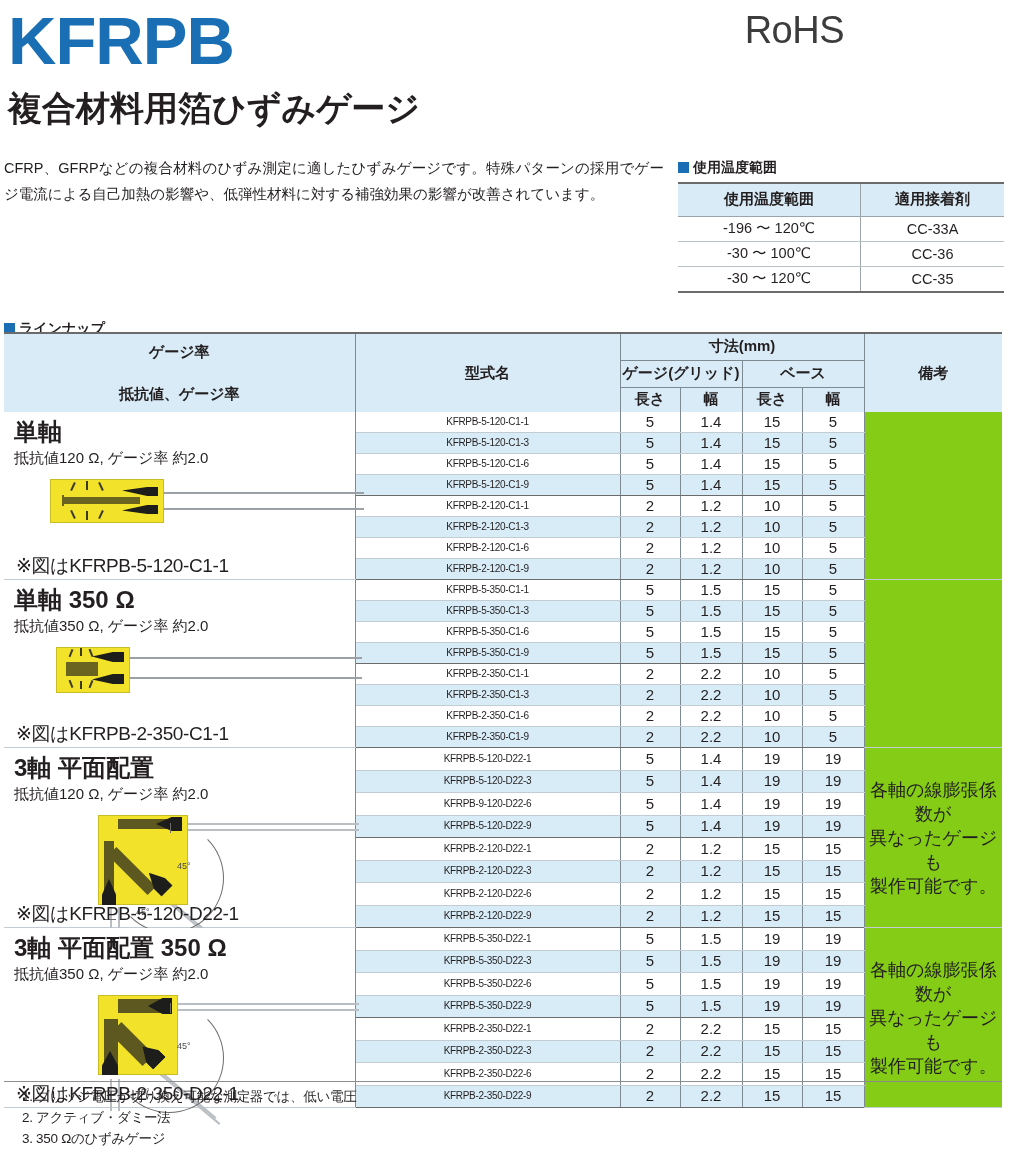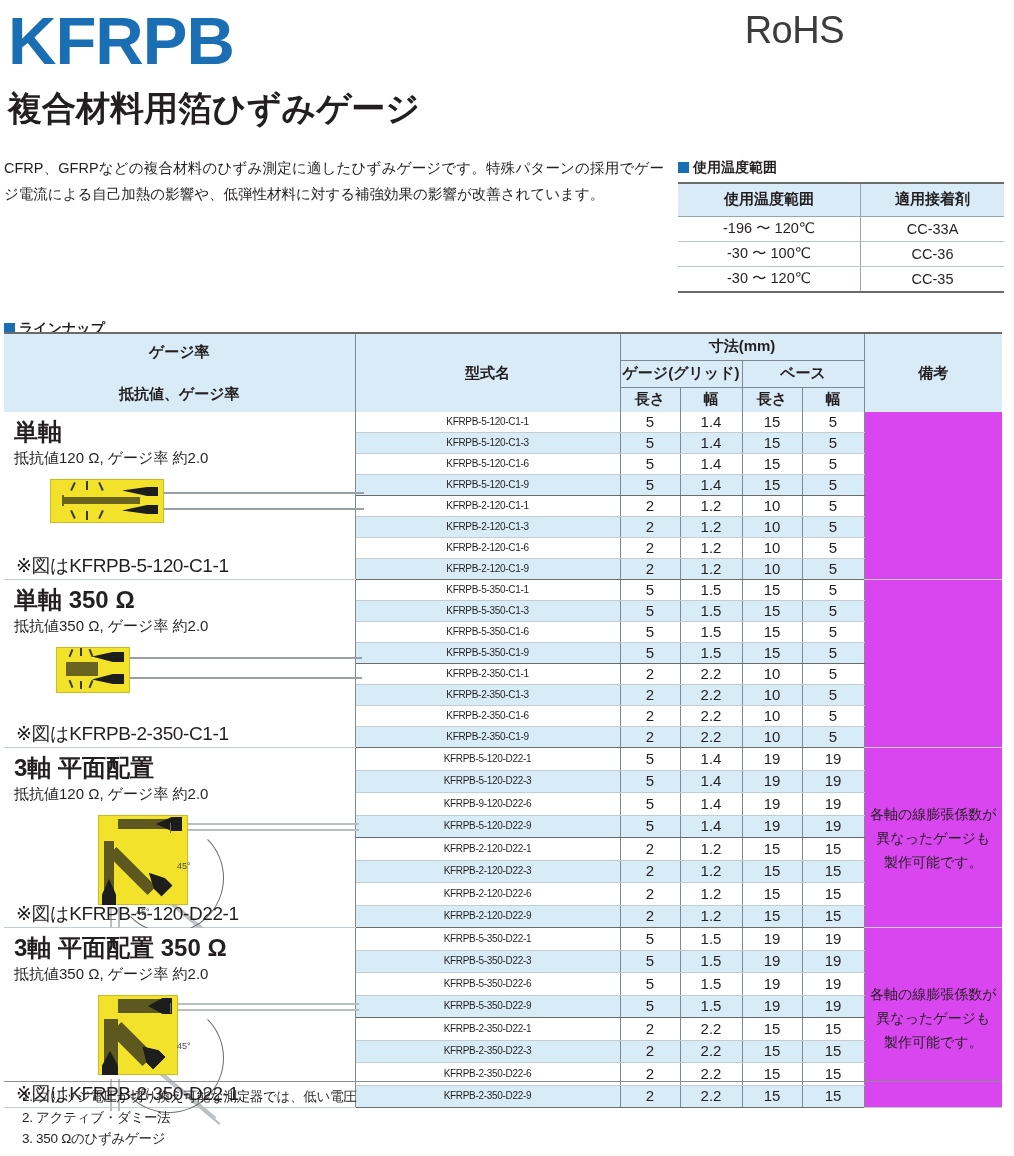--- a/index.html
+++ b/index.html
@@ -95,21 +95,21 @@
   tr.halfend td.model,tr.halfend td.num{border-bottom:1.6px solid #6b6b6b;}
 
   td.pattern{
     border-right:1px solid #7d8a92;
     border-bottom:1.6px solid #6b6b6b;
     vertical-align:top;padding:6px 0 0 10px;position:relative;background:#fff;
   }
   td.remark{
     border-bottom:1.6px solid #6b6b6b;
     text-align:center;vertical-align:middle;
-    font-size:14px;line-height:24px;color:#231f20;background:#d946ef;
+    font-size:18px;line-height:24px;color:#231f20;background:#84cc16;
   }
   td.remark .rk{display:block;}
 
   .pat-title{font-size:24px;font-weight:bold;line-height:28px;letter-spacing:0px;}
   .pat-spec{font-size:15px;line-height:22px;margin-top:1px;}
   .pat-note{font-size:19px;line-height:16px;letter-spacing:-0.4px;position:absolute;left:12px;bottom:5px;}
 
   .fig{position:relative;margin-top:6px;height:62px;}
   .fig3{position:relative;margin-top:2px;height:120px;}
 

